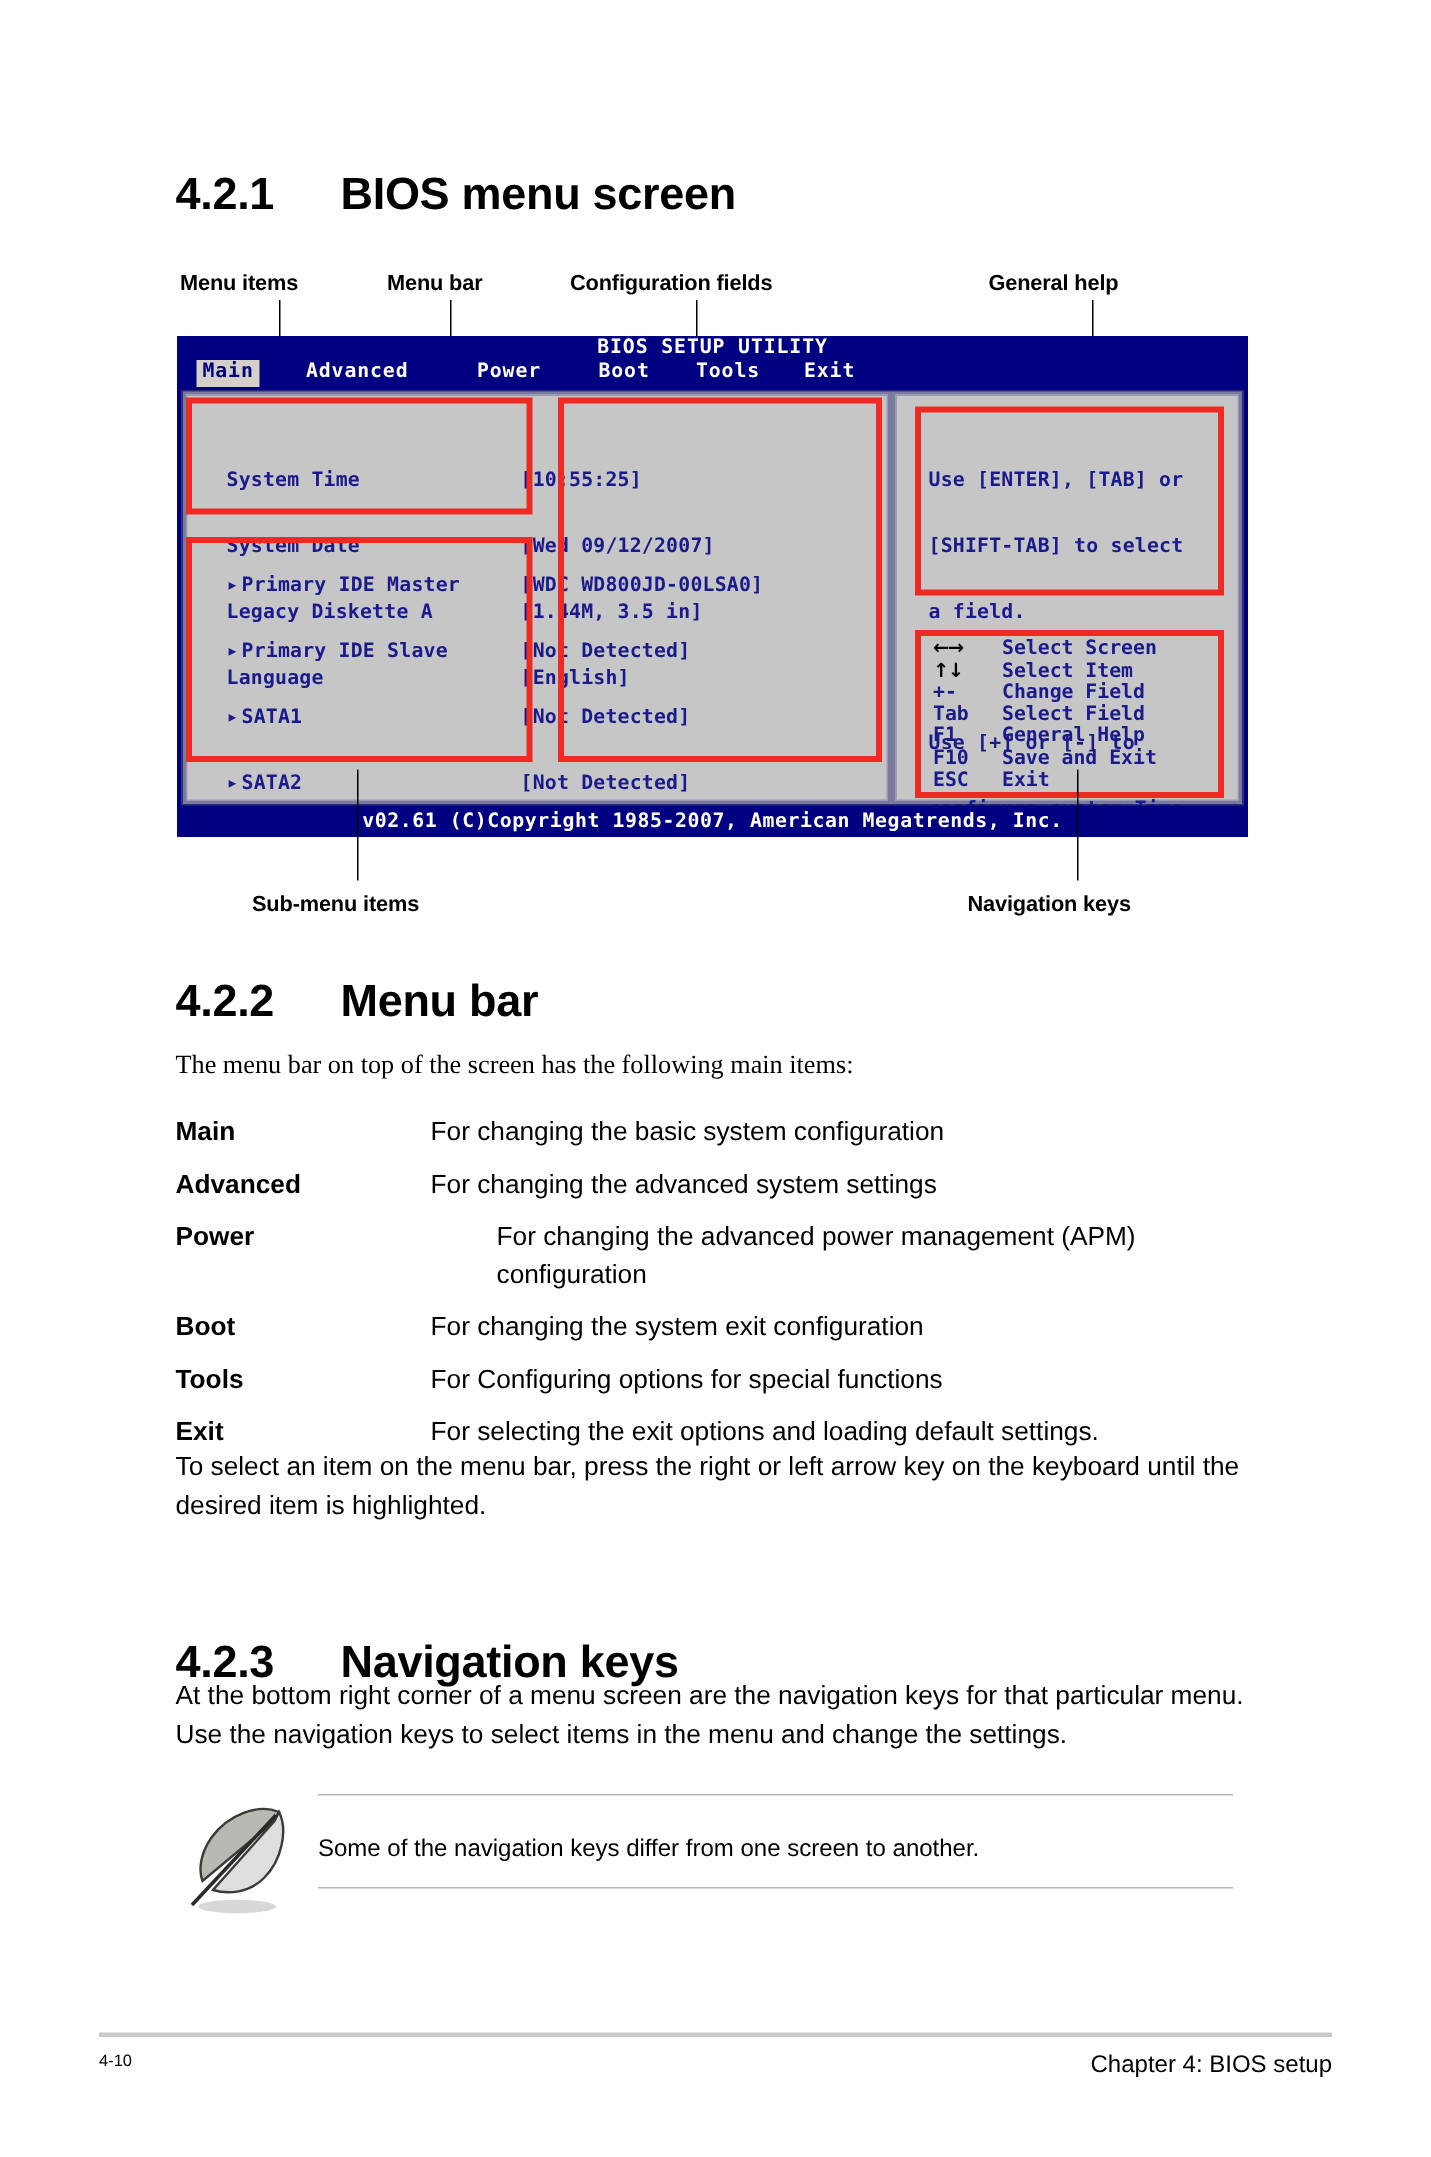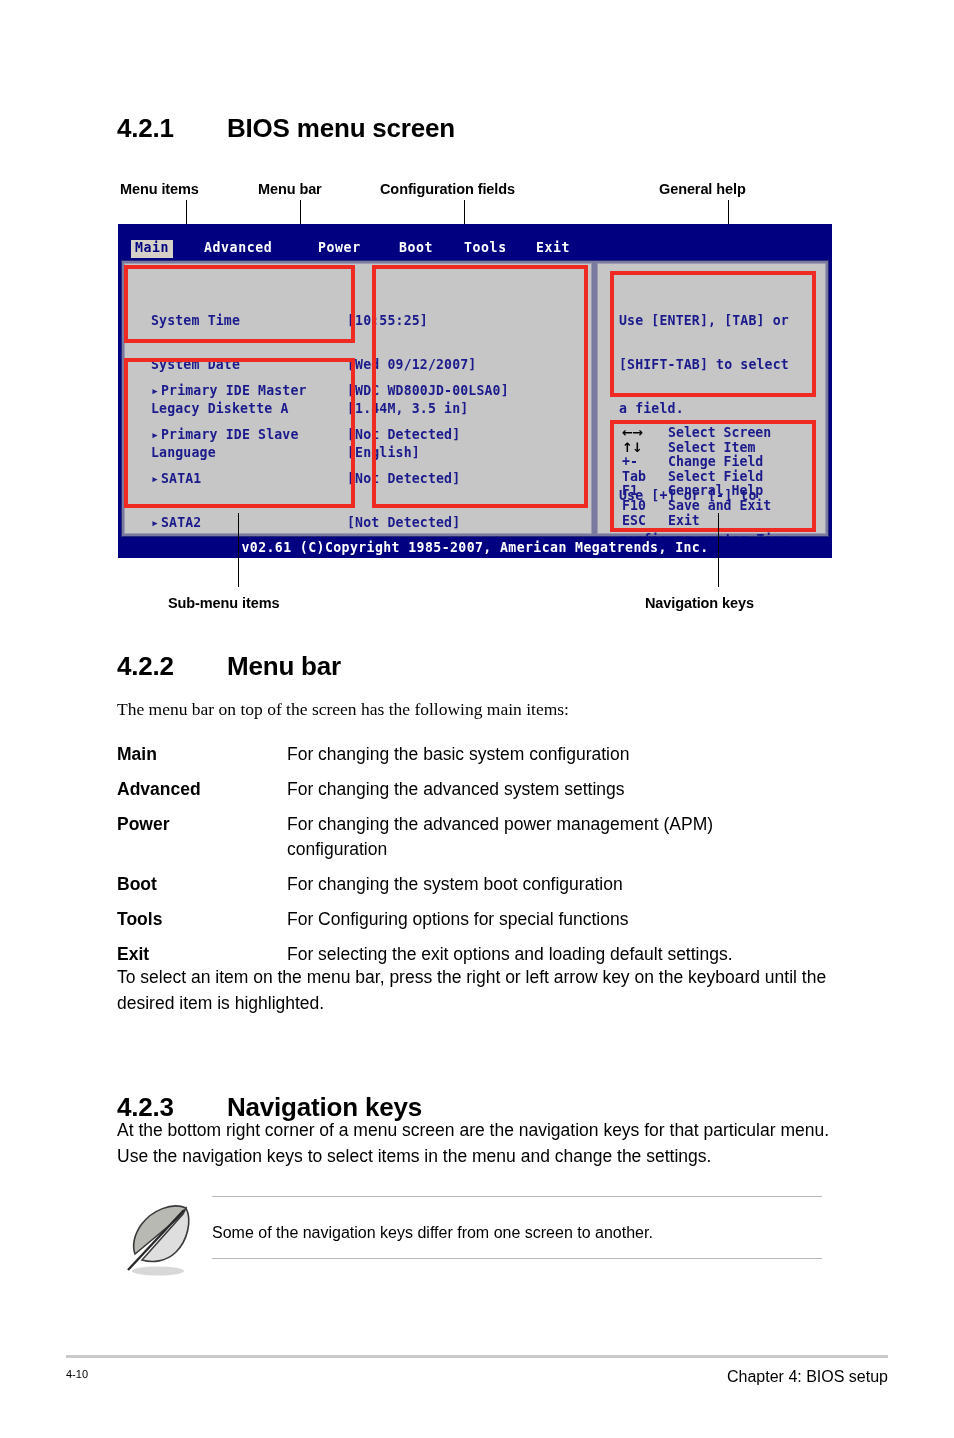--- a/index.html
+++ b/index.html
@@ -13,21 +13,21 @@
     position: relative;
     font-family: "Liberation Sans", sans-serif;
     color: #000000;
     overflow: hidden;
   }
 
   
   .sec-heading {
     position: absolute;
     font-weight: bold;
-    font-size: 26px;
+    font-size: 30px;
     letter-spacing: -0.2px;
     white-space: nowrap;
   }
   .sec-num { display: inline-block; width: 110px; }
 
   
   .para {
     position: absolute;
     font-size: 17.5px;
     line-height: 26px;
@@ -211,20 +211,21 @@
 <div class="leader" style="left:300px; top:200px; height:42px;"></div>
 
 <div class="anno" style="left:380px; top:181px;">Configuration fields</div>
 <div class="leader" style="left:464px; top:200px; height:78px;"></div>
 
 <div class="anno" style="left:659px; top:181px;">General help</div>
 <div class="leader" style="left:728px; top:200px; height:72px;"></div>
 
 <div class="bios">
 
+  <div class="bios-title">BIOS SETUP UTILITY</div>
 
   <div class="bios-menubar">
     <div class="bios-tab active" style="left:13px;">Main</div>
     <div class="bios-tab" style="left:82px;">Advanced</div>
     <div class="bios-tab" style="left:196px;">Power</div>
     <div class="bios-tab" style="left:277px;">Boot</div>
     <div class="bios-tab" style="left:342px;">Tools</div>
     <div class="bios-tab" style="left:414px;">Exit</div>
   </div>
 
@@ -315,25 +316,25 @@
   <div class="defrow">
     <div class="defterm">Main</div>
     <div class="defdesc">For changing the basic system configuration</div>
   </div>
   <div class="defrow">
     <div class="defterm">Advanced</div>
     <div class="defdesc">For changing the advanced system settings</div>
   </div>
   <div class="defrow">
     <div class="defterm">Power</div>
-    <div class="defdesc" style="max-width:480px;">For changing the advanced power management (APM) configuration</div>
+    <div class="defdesc" style="max-width:480px;margin-left:44px;">For changing the advanced power management (APM) configuration</div>
   </div>
   <div class="defrow">
     <div class="defterm">Boot</div>
-    <div class="defdesc">For changing the system boot configuration</div>
+    <div class="defdesc">For changing the system exit configuration</div>
   </div>
   <div class="defrow">
     <div class="defterm">Tools</div>
     <div class="defdesc">For Configuring options for special functions</div>
   </div>
   <div class="defrow">
     <div class="defterm">Exit</div>
     <div class="defdesc">For selecting the exit options and loading default settings.</div>
   </div>
 </div>

